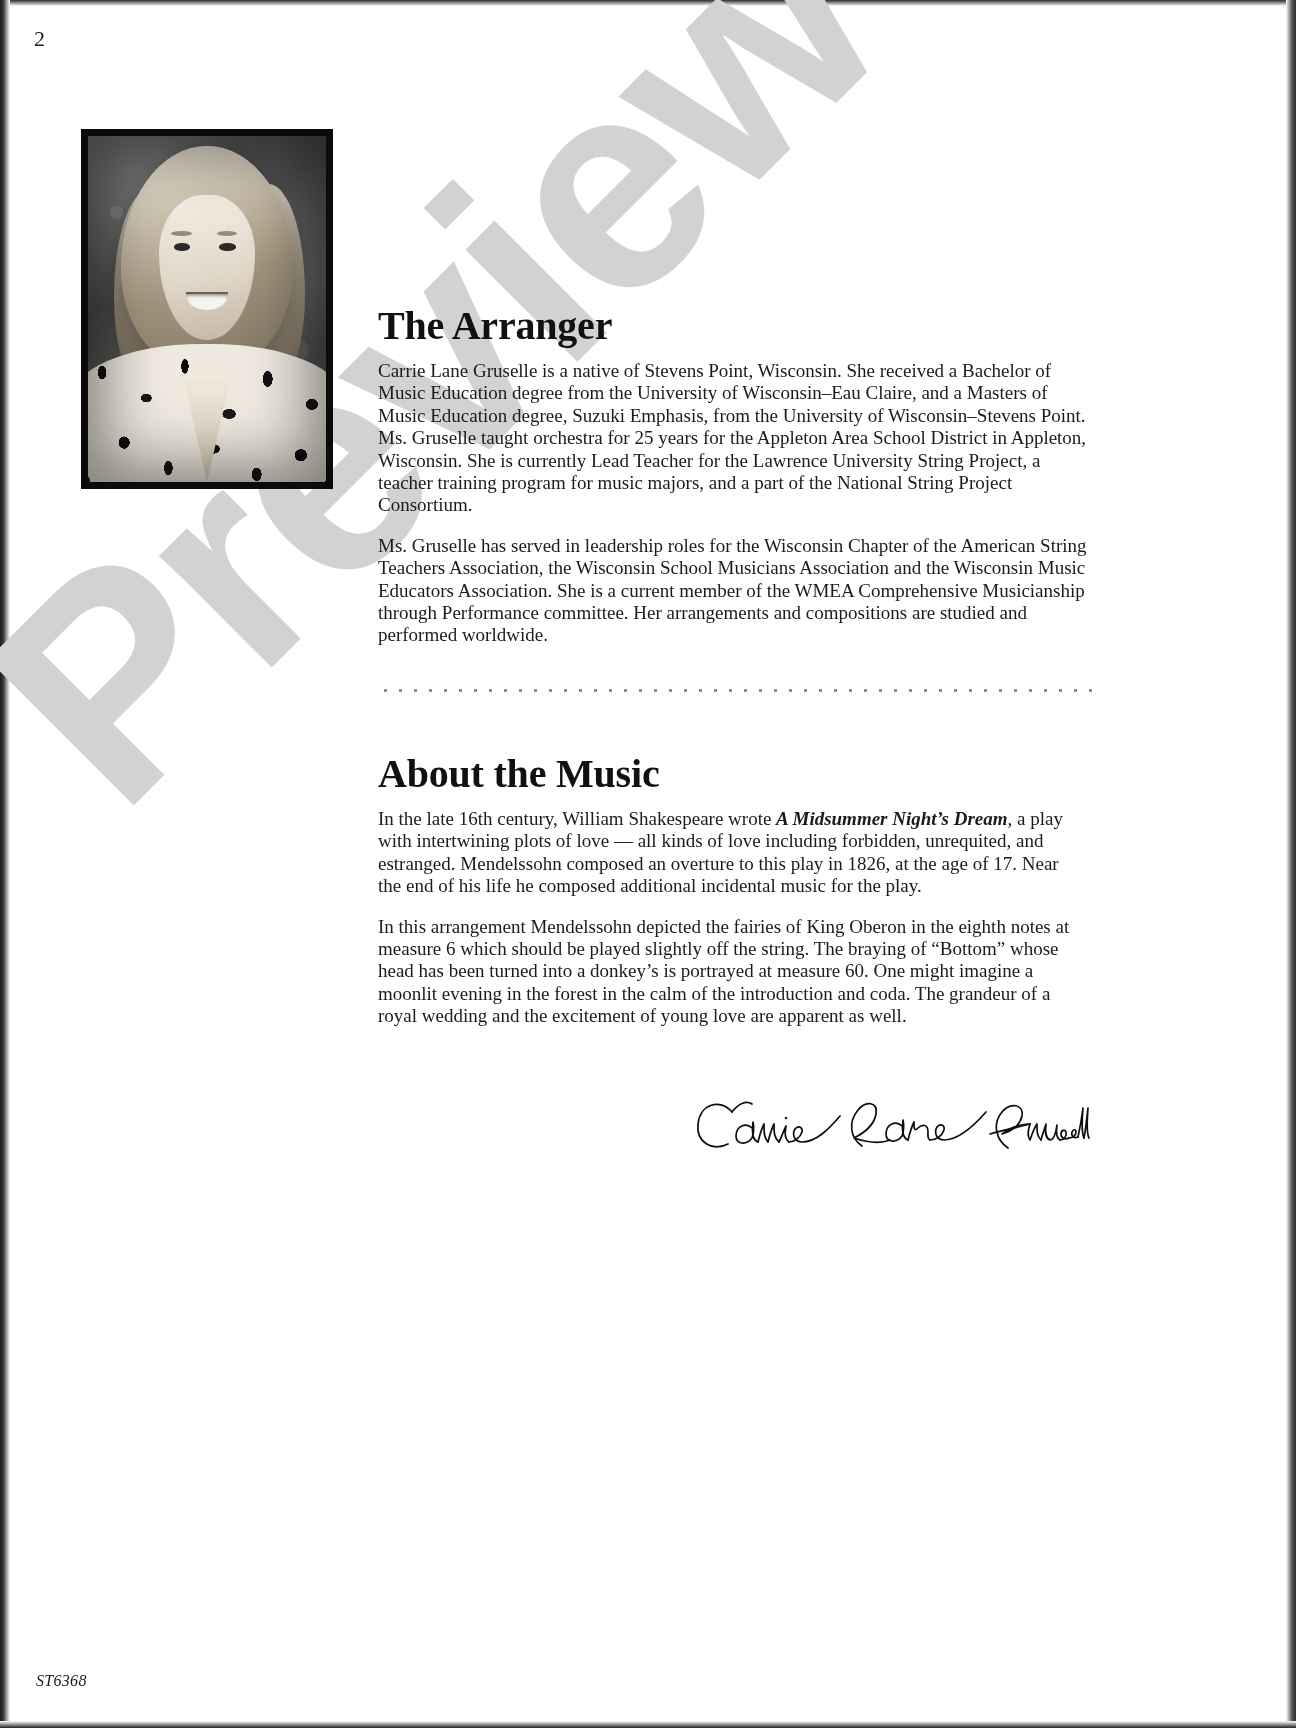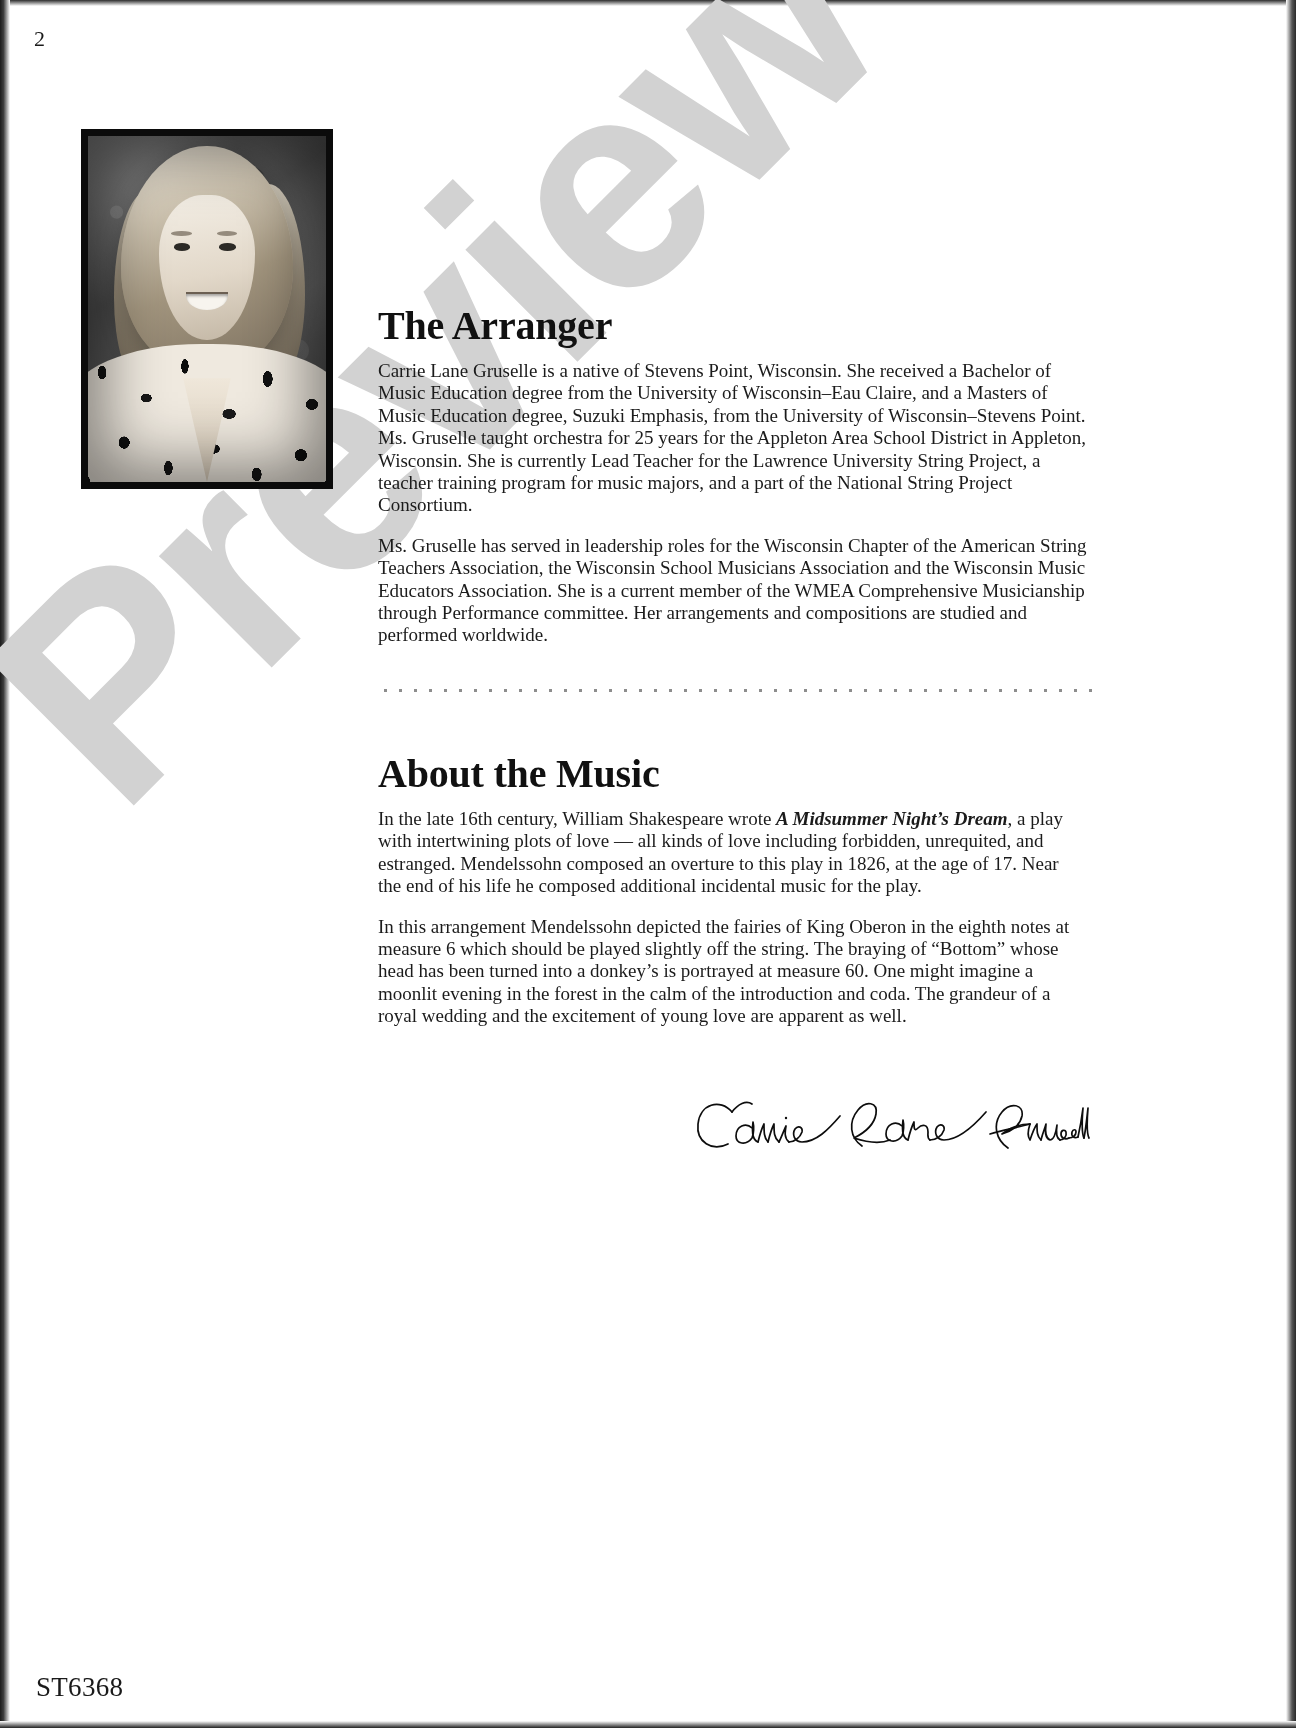--- a/index.html
+++ b/index.html
@@ -75,24 +75,25 @@
     font-family: "Liberation Serif", serif;
     font-size: 22px;
     color: #1a1a1a;
     z-index: 8;
   }
   .plate-number {
     position: absolute;
     left: 36px;
     top: 1672px;
     font-family: "Liberation Serif", serif;
-    font-size: 27px;
+    font-size: 16px;
     color: #1a1a1a;
     letter-spacing: 0.3px;
     z-index: 8;
+    font-style: italic;
   }
 
   
   .portrait {
     position: absolute;
     left: 81px;
     top: 129px;
     width: 252px;
     height: 360px;
     background: #0b0b0b;

